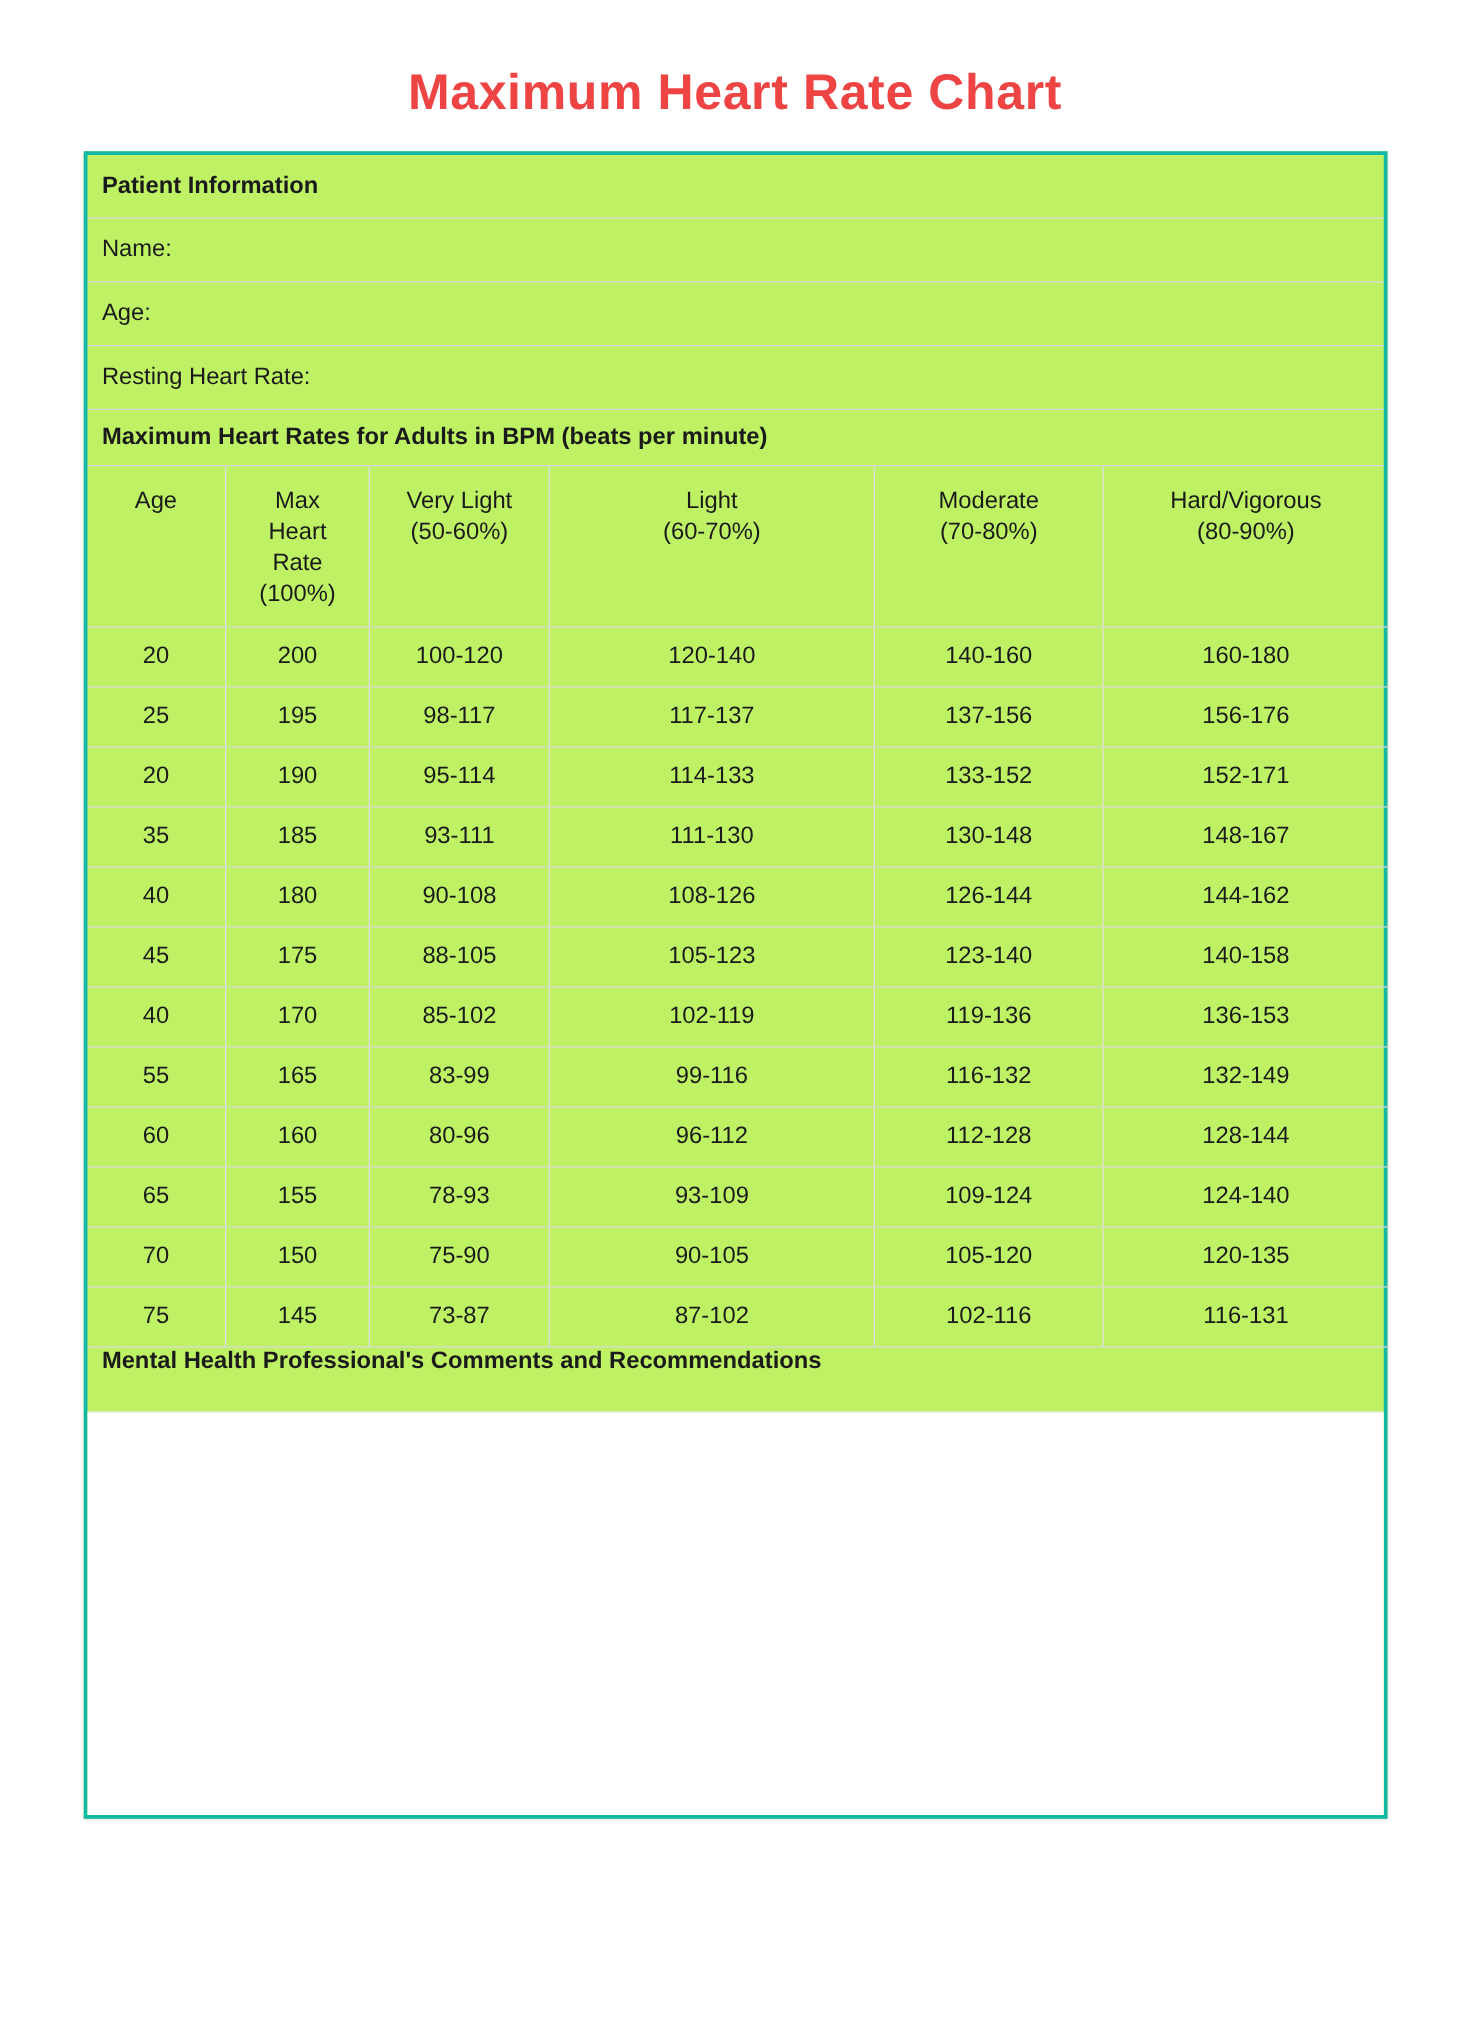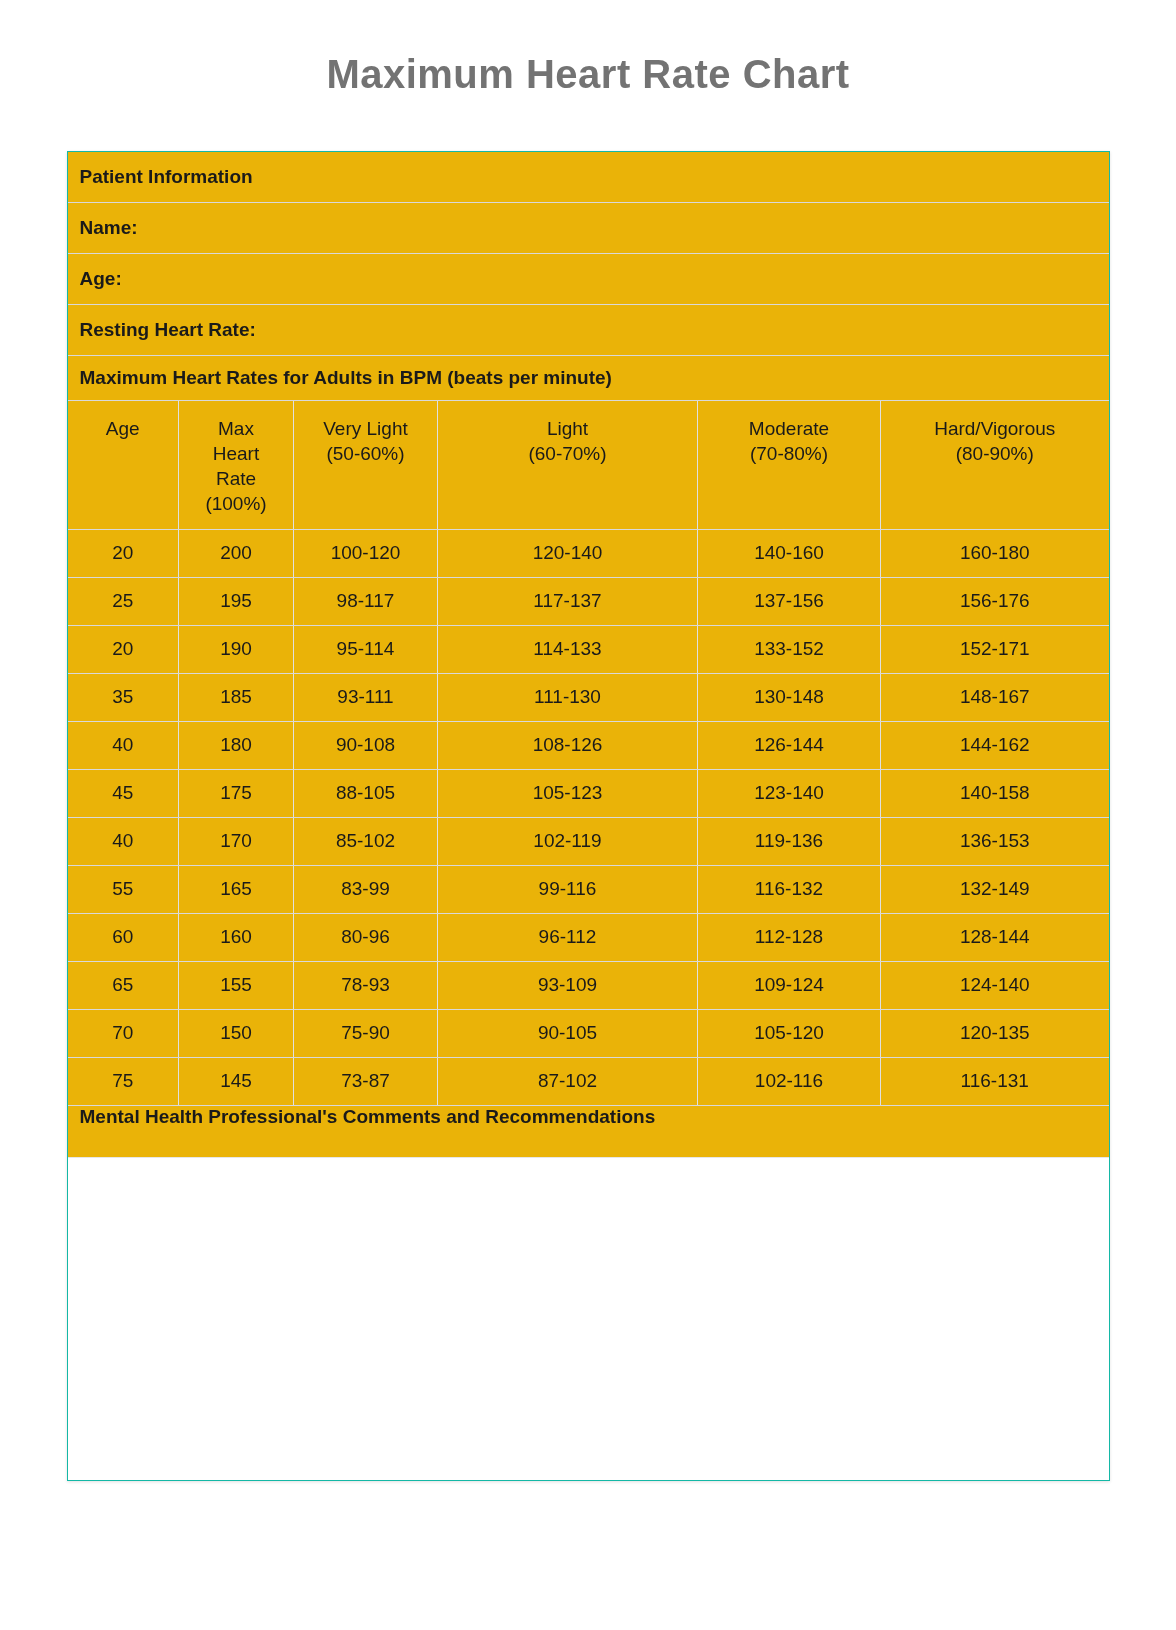--- a/index.html
+++ b/index.html
@@ -9,40 +9,40 @@
     font-family: "Liberation Sans", sans-serif;
     color: #1a1a1a;
     overflow: hidden;
   }
   .page-title {
     margin-top: 52px;
     text-align: center;
     font-size: 40px;
     line-height: 44px;
     font-weight: bold;
-    color: #737373;
+    color: #ef4444;
     letter-spacing: 0.5px;
   }
   .sheet {
     width: 1043px;
-    margin: 55px auto 0 auto;
-    border: 1px solid #14b8a6;
-    background: #eab308;
+    margin: 25px auto 0 auto;
+    border: 3px solid #14b8a6;
+    background: #bef264;
     box-shadow: 0 1px 3px rgba(0,0,0,0.12);
   }
   .row {
     height: 51px;
     display: flex;
     align-items: center;
     padding-left: 12px;
     border-bottom: 1px solid #d9d9d9;
     font-size: 19px;
   }
   .row.bold { font-weight: bold; }
-  .row .label { font-weight: bold; white-space: nowrap; }
+  .row .label { font-weight: normal; white-space: nowrap; }
   .row .fill { flex: 1; height: 100%; }
   .row.section-title-row { height: 45px; }
   table.hr-table {
     width: 100%;
     border-collapse: collapse;
     table-layout: fixed;
     font-size: 19px;
   }
   table.hr-table th {
     vertical-align: top;

